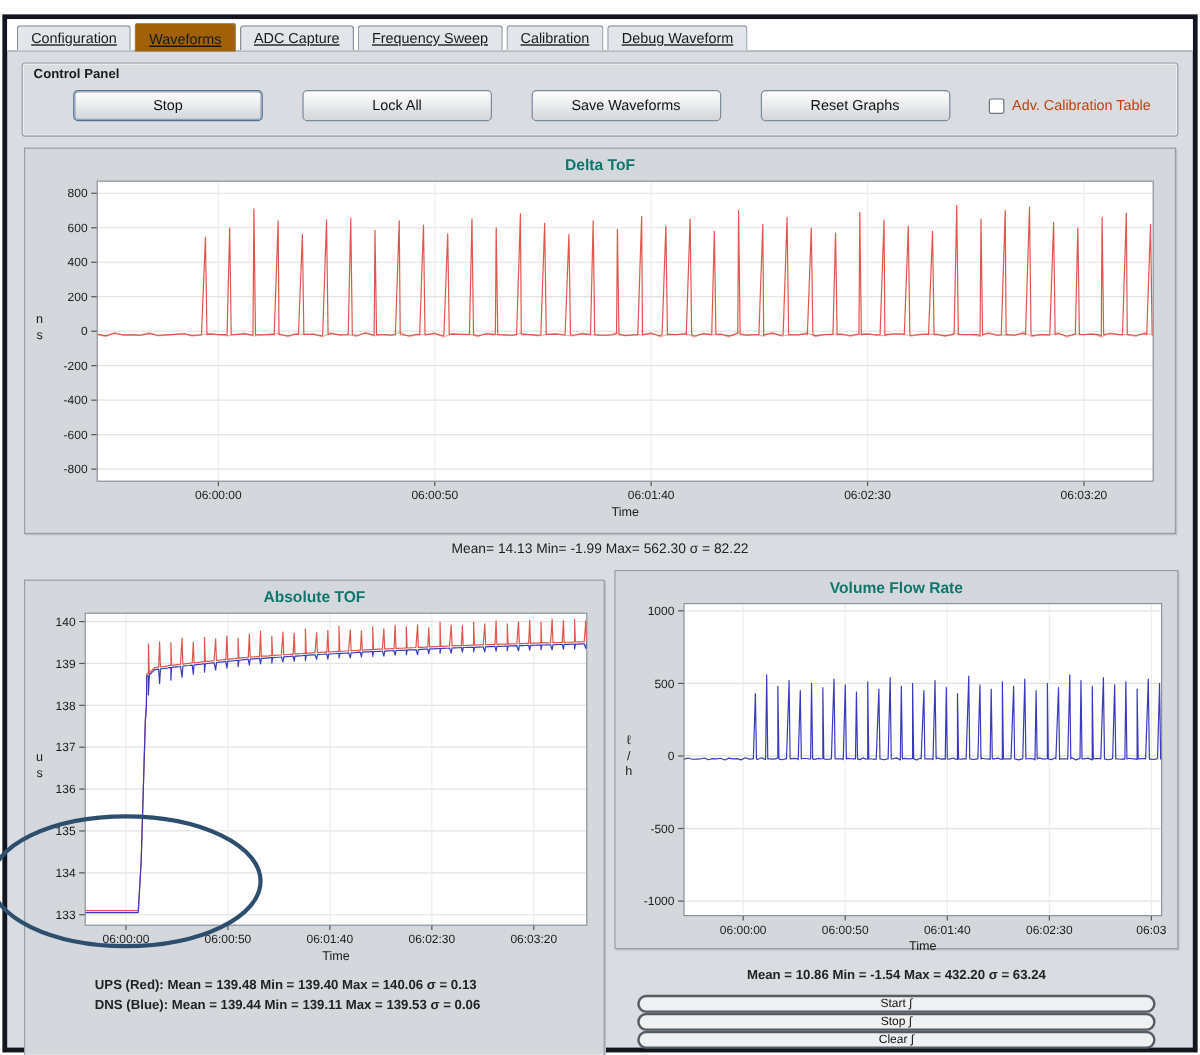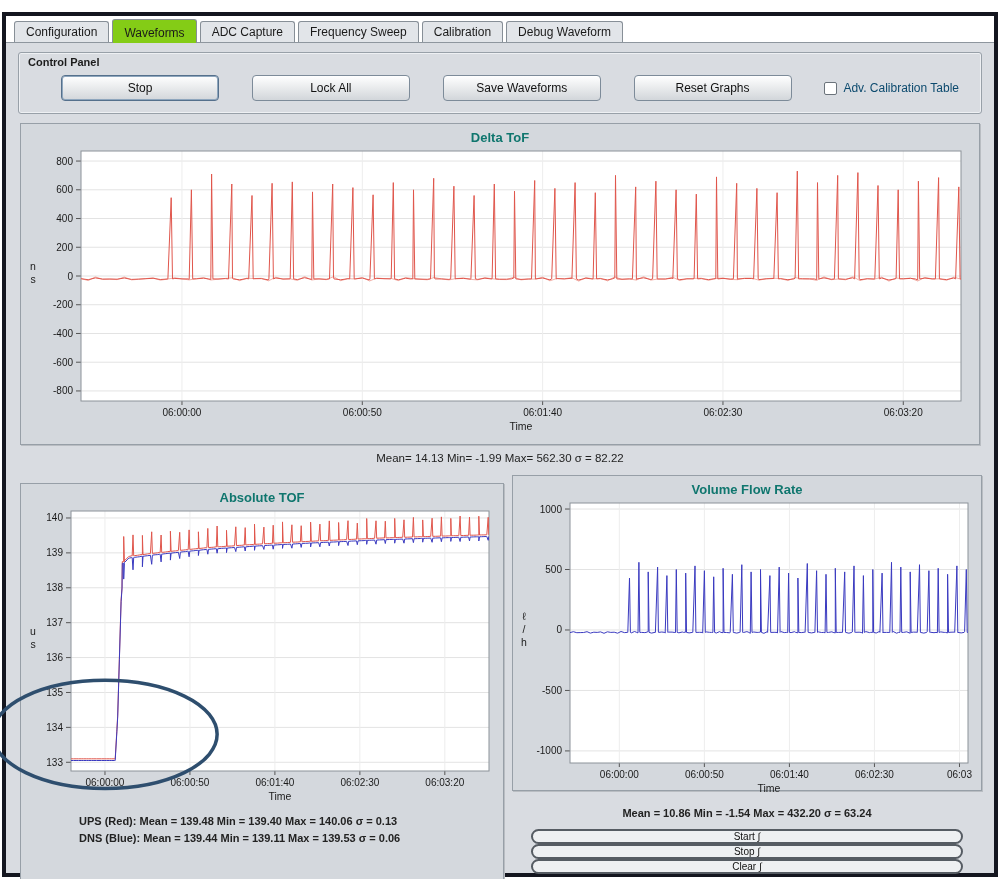--- a/index.html
+++ b/index.html
@@ -2,37 +2,37 @@
 <html><head>
 <meta charset="utf-8">
 <style>
   * { box-sizing: border-box; }
   body { margin:0; background:#ffffff; font-family:"Liberation Sans", sans-serif; }
   .app { position:relative; width:1000px; height:879px; background:#ffffff; overflow:hidden; }
   .frame { position:absolute; left:2px; top:12px; right:2px; bottom:2px;
            border:4px solid #14161f; background:#d9dce1; }
   
   .tabstrip { position:absolute; top:0; left:0; right:0; height:27px; background:#ffffff;
-              border-bottom:1px solid #8e969e; display:flex; align-items:flex-end; padding-left:8px; }
+              border-bottom:1px solid #8e969e; display:flex; align-items:flex-end; padding-left:8px;text-decoration:underline; }
   .tab { border:1px solid #878f97; border-bottom:none; background:#e2e5e9;
          padding:3px 11px; font-size:12px; color:#1a1a1a; margin-right:3px;
          border-radius:3px 3px 0 0; cursor:default; white-space:nowrap; }
-  .tab.active { background:#84cc16; position:relative; bottom:-1px; padding-top:6px; z-index:2; }
+  .tab.active { background:#a16207; position:relative; bottom:-1px; padding-top:6px; z-index:2; }
   .content { position:absolute; top:27px; left:0; right:0; bottom:0; }
   
   .groupbox { position:absolute; top:9px; left:12px; right:12px; height:62px;
               border:1px solid #98a0a8; border-radius:3px; box-shadow:inset 0 0 0 1px #eef0f3; }
   .groupbox-title { position:absolute; top:3px; left:9px; font-size:11px; font-weight:bold; color:#1c1c1c; }
   .btnrow { position:absolute; left:42px; right:22px; top:22px; display:flex;
             align-items:center; justify-content:space-between;gap:12px; }
   .btn { width:158px; height:26px; border:1px solid #7d8b99; border-radius:4px;
          background:linear-gradient(#ffffff,#d2d6da); font-size:12px; color:#111;
          font-family:inherit; cursor:default; }
   .btn.default-btn { border:1px solid #55708c; box-shadow:inset 0 0 0 1px #8ea6bd; }
-  .chk { display:flex; align-items:center; gap:6px; font-size:12px; color:#0c4a6e; cursor:default; }
+  .chk { display:flex; align-items:center; gap:6px; font-size:12px; color:#c2410c; cursor:default; }
   .checkbox { width:13px; height:13px; border:1px solid #6b737b; background:#fff;
               display:inline-block; border-radius:2px; }
   
   .panel { position:absolute; background:#d4d8dd; border:1px solid #979fa7; box-shadow:1px 1px 0 #b9bdc2; }
   .panel.delta { top:80px; left:14px; right:14px; height:322px; }
   .panel.abs   { top:440px; left:14px; width:484px; height:464px; }
   .panel.flow  { top:432px; left:506px; right:12px; height:316px; }
   .chart-title { text-align:center; font-weight:bold; font-size:13px; padding-top:6px; color:#0f766e; }
   svg.chart { display:block; margin:2px auto 0; overflow:visible; }
   svg text { font-family:"Liberation Sans", sans-serif; fill:#1a1a1a; }

